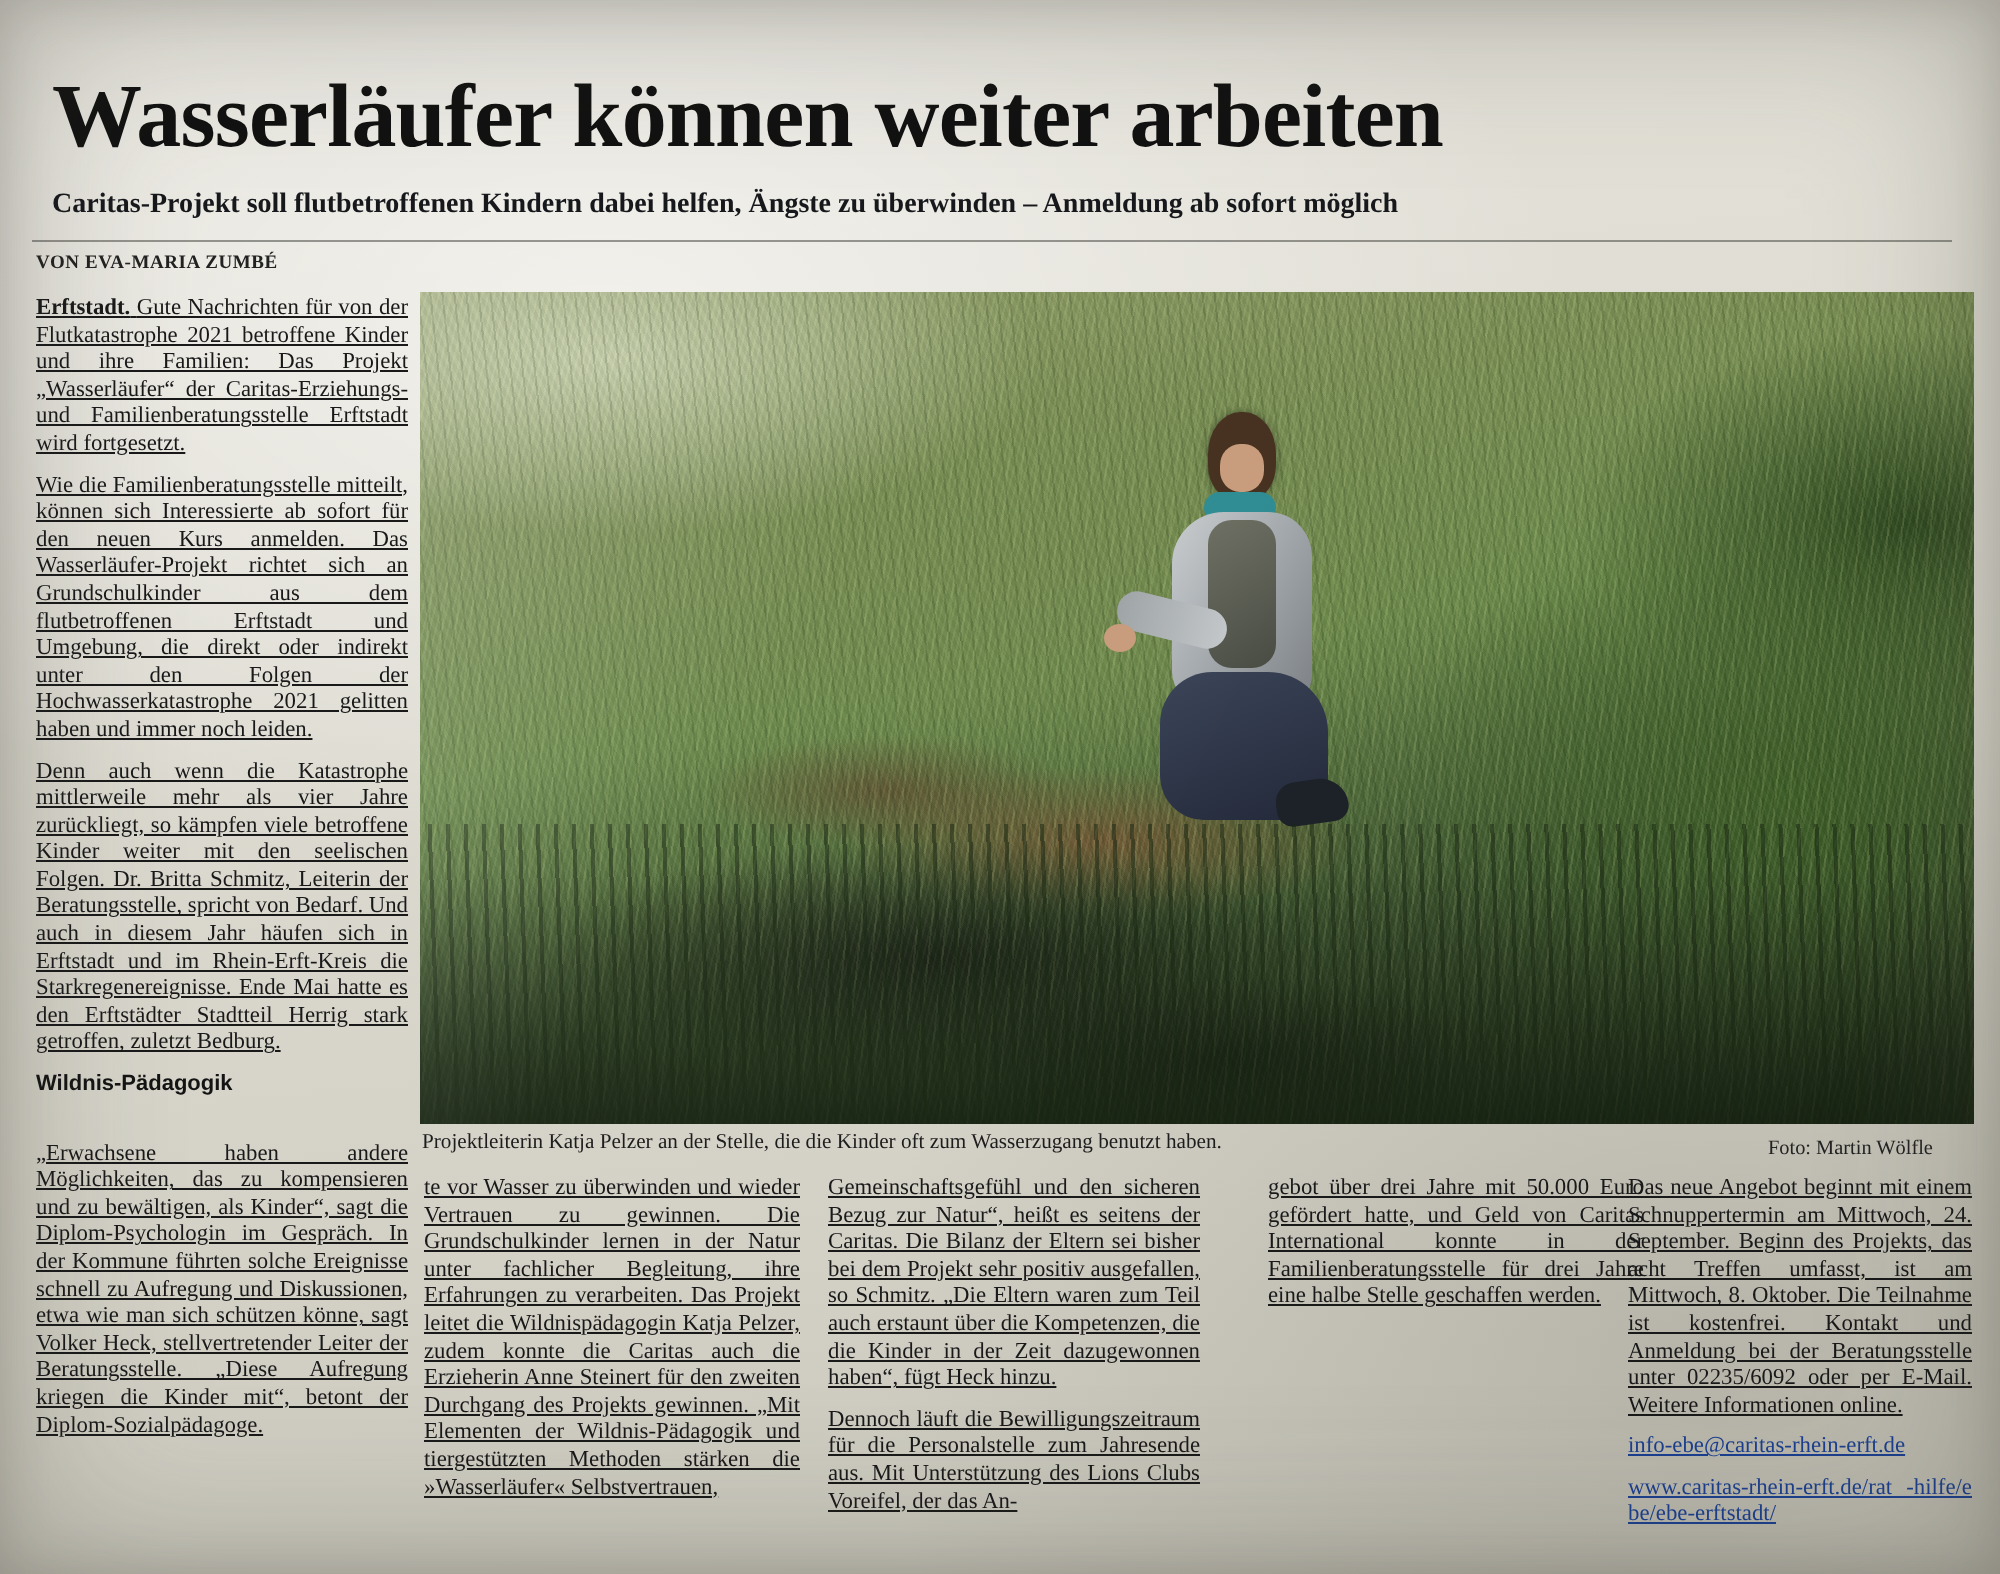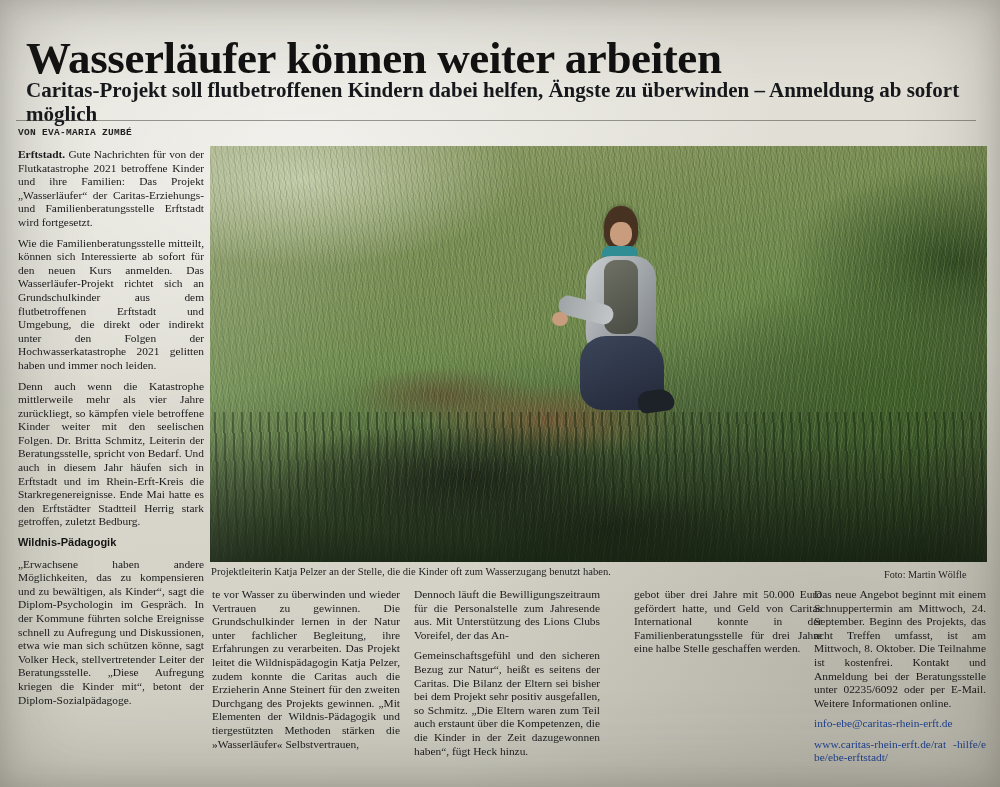--- a/index.html
+++ b/index.html
@@ -46,68 +46,68 @@
     font-family: "Liberation Serif", serif;
     font-weight: 700;
     font-size: 45px;
     line-height: 50px;
     letter-spacing: -0.4px;
     color: #111;
   }
   .subhead {
     position: absolute;
     left: 26px;
-    top: 78px;
+    top: 91px;
     width: 950px;
     font-family: "Liberation Serif", serif;
     font-weight: 700;
-    font-size: 21px;
+    font-size: 14px;
     line-height: 24px;
     color: #16181c;
   }
   .hrule {
     position: absolute;
     left: 16px;
     top: 120px;
     width: 960px;
     height: 1px;
     background: #4a4a46;
     opacity: .55;
   }
   .byline {
     position: absolute;
     left: 18px;
     top: 127px;
-    font-family: Liberation Mono, monospace;
+    font-family: Liberation Serif, serif;
     font-weight: 700;
     font-size: 9.5px;
     letter-spacing: 0.3px;
     color: #222;
   }
 
   
   .col {
     position: absolute;
     font-family: "Liberation Serif", serif;
     font-size: 11.4px;
     line-height: 13.6px;
     text-align: justify;
     color: #19191a;
     -webkit-hyphens: auto;
     hyphens: auto;
   }
-  .col p { margin: 0 0 7px 0; }
+  .col p { margin: 0 0 7px 0; text-decoration: underline; }
   .col p.first span.lead {
     font-weight: 700;
   }
   .col .secthead {
     font-family: "Liberation Sans", sans-serif;
     font-weight: 700;
     font-size: 11px;
-    margin: 3px 0 8px 0;
+    margin: 3px 0 21px 0;
     color: #141414;
   }
 
   
   #col1 { left: 18px; top: 148px; width: 186px; }
 
   
   #col2 { left: 212px; top: 588px; width: 188px; }
   #col3 { left: 414px; top: 588px; width: 186px; }
   #col4 { left: 634px; top: 588px; width: 188px; }
@@ -287,22 +287,22 @@
     </div>
 
     <div class="caption">Projektleiterin Katja Pelzer an der Stelle, die die Kinder oft zum Wasserzugang benutzt haben.</div>
     <div class="credit">Foto: Martin Wölfle</div>
 
     <div class="col" id="col2">
       <p>te vor Wasser zu überwinden und wieder Vertrauen zu gewinnen. Die Grundschulkinder lernen in der Natur unter fachlicher Begleitung, ihre Erfahrungen zu verarbeiten. Das Projekt leitet die Wildnispädagogin Katja Pelzer, zudem konnte die Caritas auch die Erzieherin Anne Steinert für den zweiten Durchgang des Projekts gewinnen. „Mit Elementen der Wildnis-Pädagogik und tiergestützten Methoden stärken die »Wasserläufer« Selbstvertrauen,</p>
     </div>
 
     <div class="col" id="col3">
+      <p>Gemeinschaftsgefühl und den sicheren Bezug zur Natur“, heißt es seitens der Caritas. Die Bilanz der Eltern sei bisher bei dem Projekt sehr positiv ausgefallen, so Schmitz. „Die Eltern waren zum Teil auch erstaunt über die Kompetenzen, die die Kinder in der Zeit dazugewonnen haben“, fügt Heck hinzu.</p>
       <p>Dennoch läuft die Bewilligungszeitraum für die Personalstelle zum Jahresende aus. Mit Unterstützung des Lions Clubs Voreifel, der das An-</p>
-      <p>Gemeinschaftsgefühl und den sicheren Bezug zur Natur“, heißt es seitens der Caritas. Die Bilanz der Eltern sei bisher bei dem Projekt sehr positiv ausgefallen, so Schmitz. „Die Eltern waren zum Teil auch erstaunt über die Kompetenzen, die die Kinder in der Zeit dazugewonnen haben“, fügt Heck hinzu.</p>
     </div>
 
     <div class="col" id="col4">
       <p>gebot über drei Jahre mit 50.000 Euro gefördert hatte, und Geld von Caritas International konnte in der Familienberatungsstelle für drei Jahre eine halbe Stelle geschaffen werden.</p>
     </div>
 
     <div class="col" id="col5">
       <p>Das neue Angebot beginnt mit einem Schnuppertermin am Mittwoch, 24. September. Beginn des Projekts, das acht Treffen umfasst, ist am Mittwoch, 8. Oktober. Die Teilnahme ist kostenfrei. Kontakt und Anmeldung bei der Beratungsstelle unter 02235/6092 oder per E-Mail. Weitere Informationen online.</p>
       <p class="contact">info-ebe@caritas-rhein-erft.de</p>
       <p class="contact">www.caritas-rhein-erft.de/rat -hilfe/ebe/ebe-erftstadt/</p>

